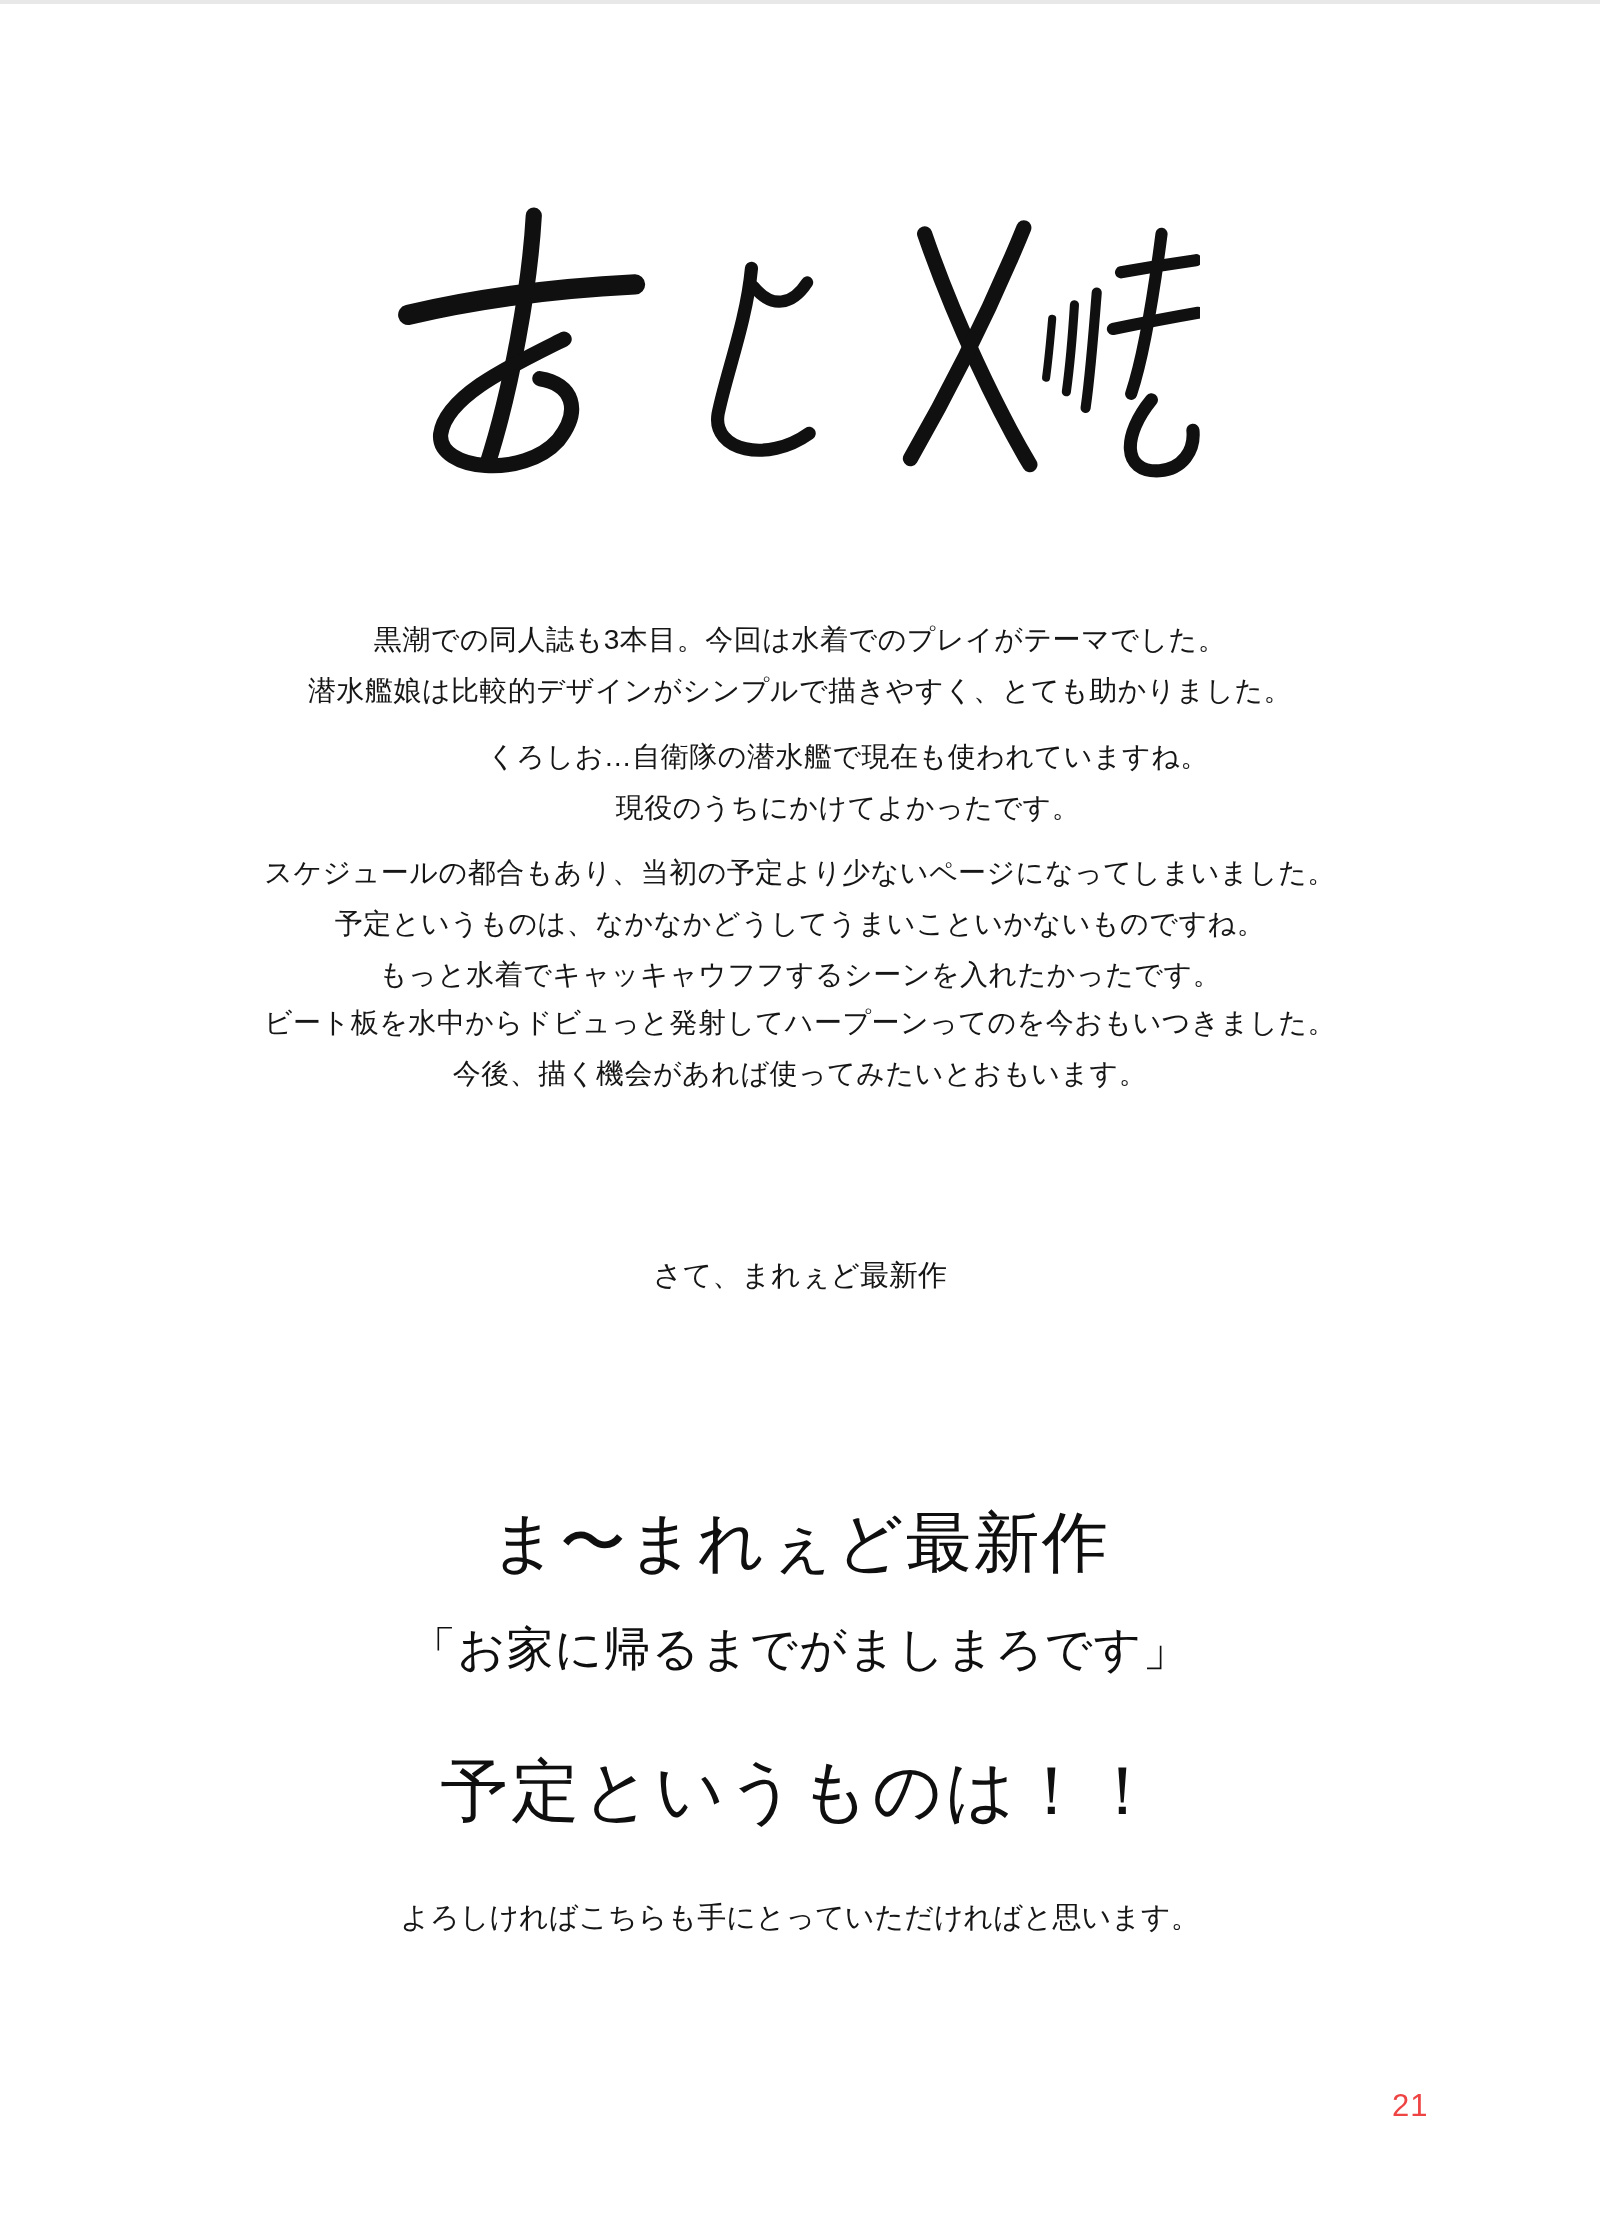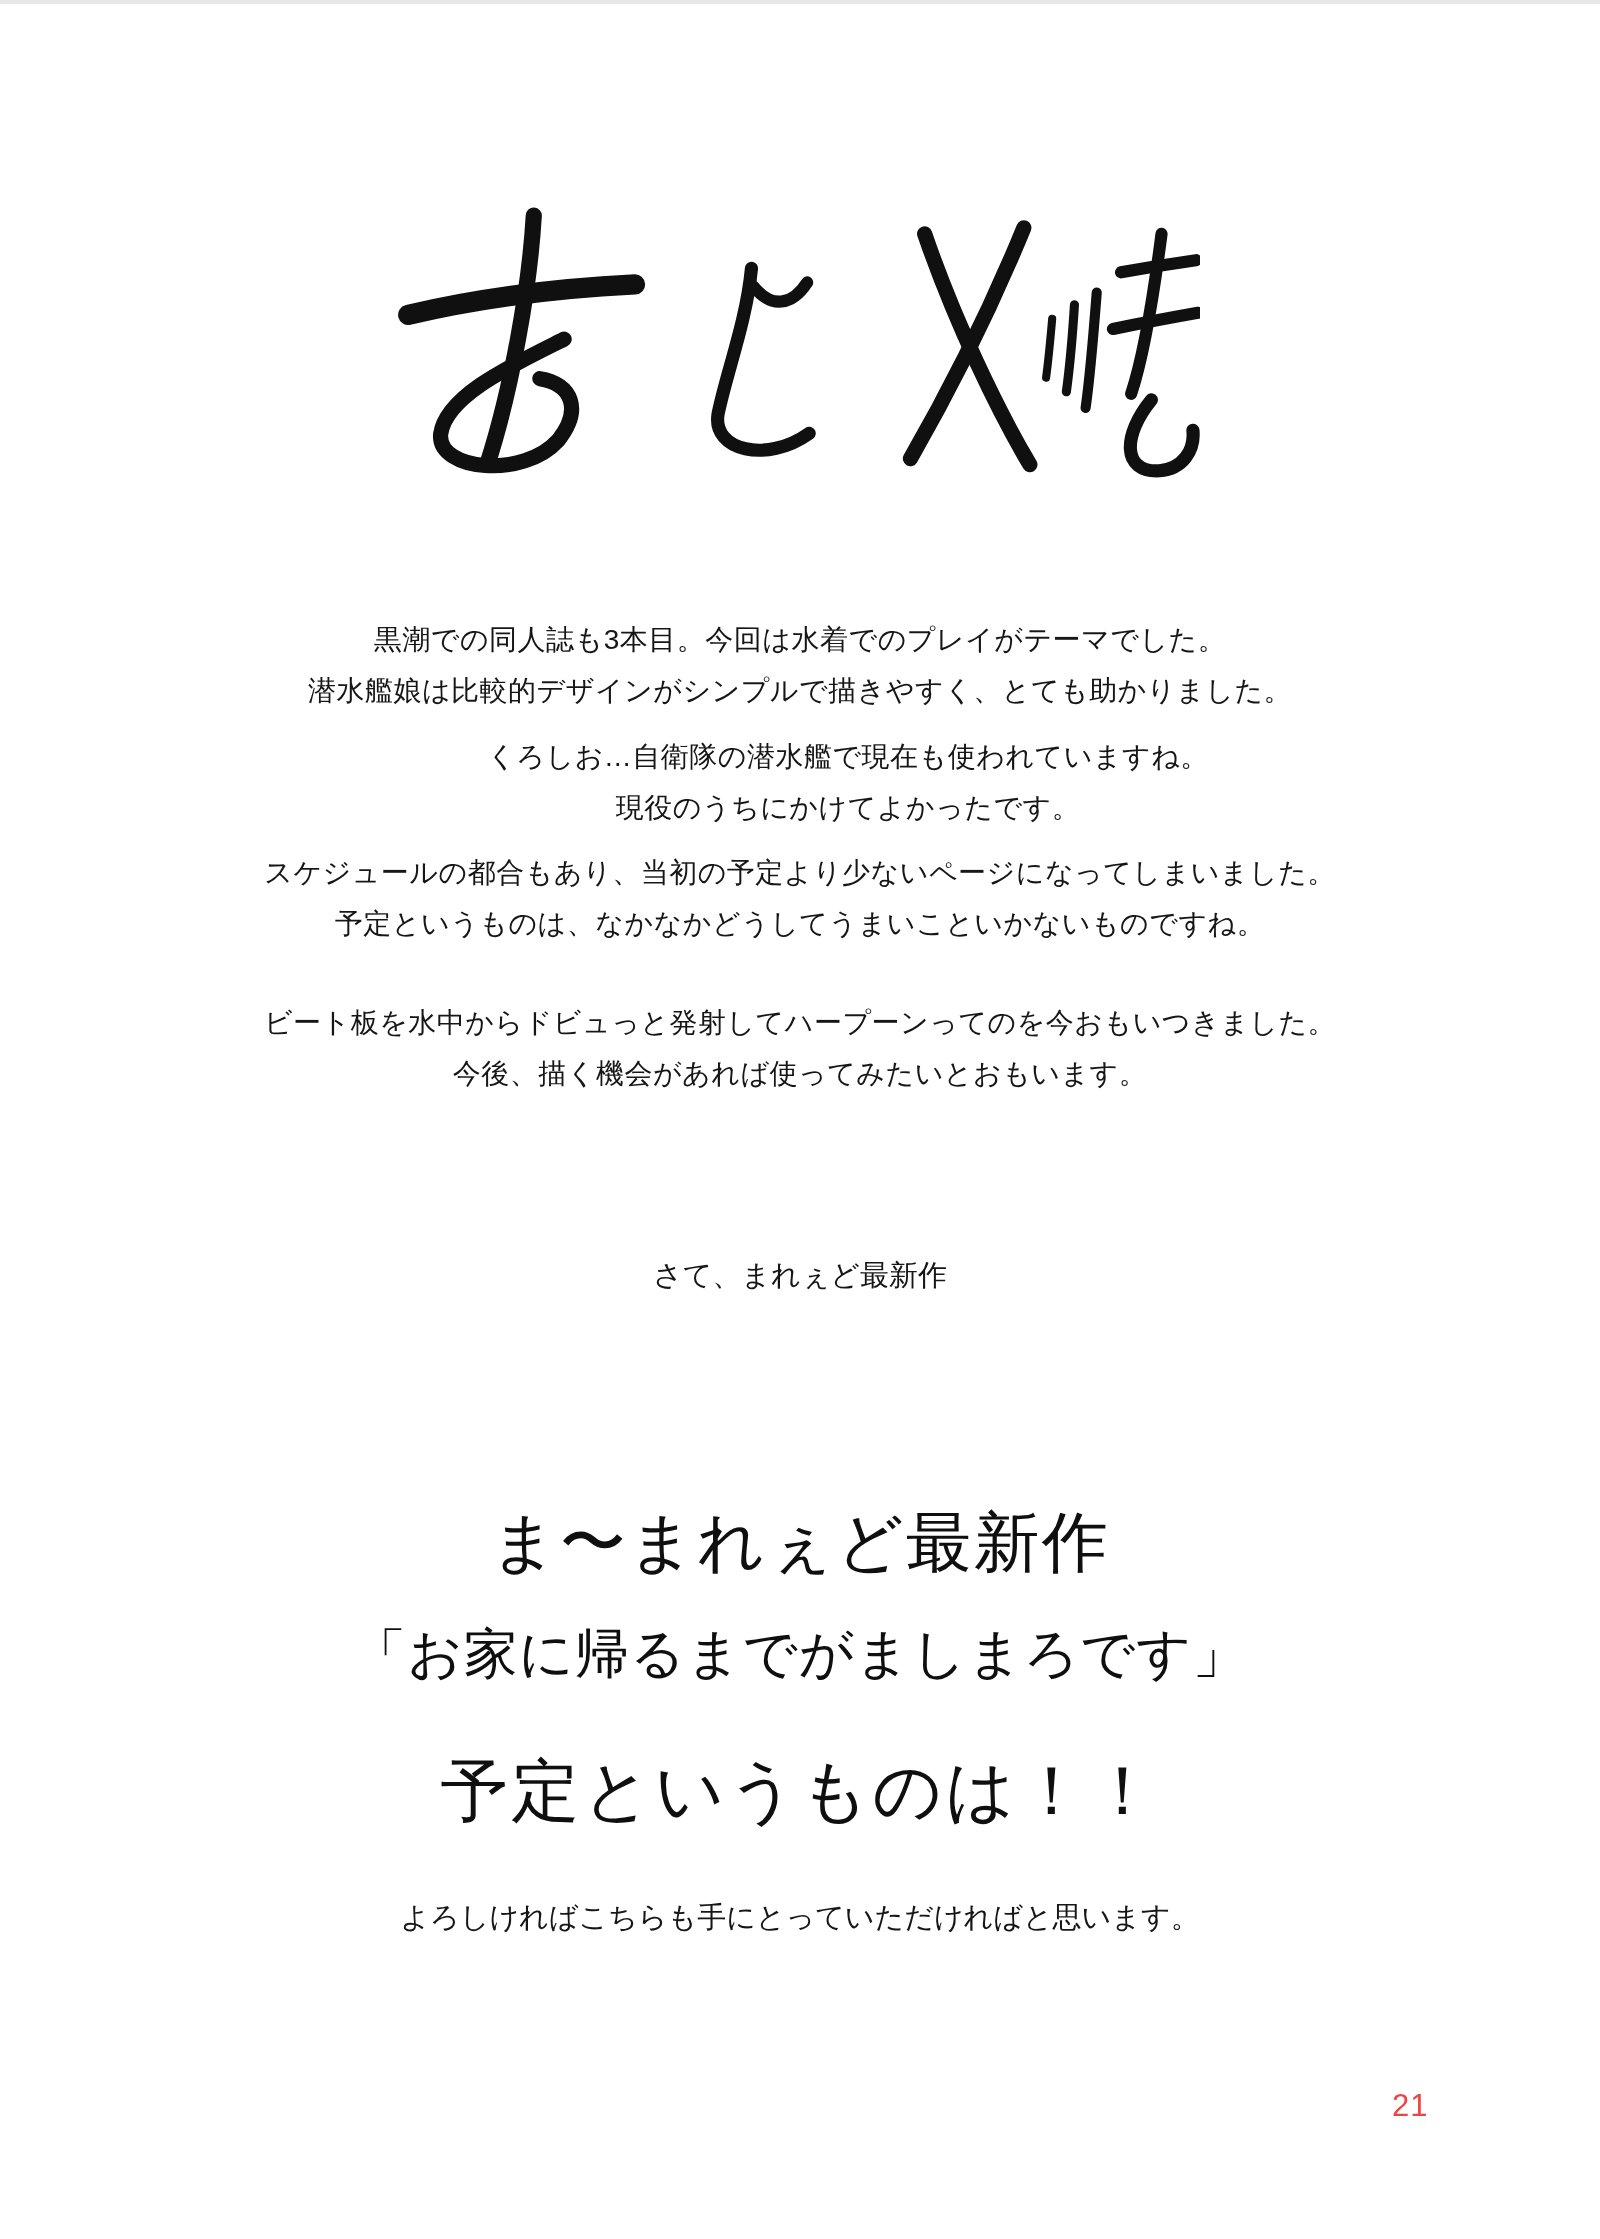--- a/index.html
+++ b/index.html
@@ -71,21 +71,21 @@
   .promo-line {
     position: absolute;
     left: 0;
     width: 100%;
     text-align: center;
     color: #0f0f0f;
     font-weight: 500;
     white-space: nowrap;
   }
   .promo-1 { top: 1494px; font-size: 66px; letter-spacing: 2px; }
-  .promo-2 { top: 1614px; font-size: 54px; letter-spacing: 1px; }
+  .promo-2 { top: 1614px; font-size: 47px; letter-spacing: 1px; }
   .promo-3 { top: 1742px; font-size: 68px; letter-spacing: 3px; }
   .promo-closing {
     position: absolute;
     left: 0;
     top: 1894px;
     width: 100%;
     text-align: center;
     font-size: 29px;
     font-weight: 400;
     color: #161616;
@@ -134,20 +134,21 @@
   </div>
 
   <div class="para para-2">
     <div>くろしお…自衛隊の潜水艦で現在も使われていますね。</div>
     <div>現役のうちにかけてよかったです。</div>
   </div>
 
   <div class="para para-3">
     <div>スケジュールの都合もあり、当初の予定より少ないページになってしまいました。</div>
     <div>予定というものは、なかなかどうしてうまいこといかないものですね。</div>
+    <div>もっと水着でキャッキャウフフするシーンを入れたかったです。</div>
   </div>
 
   <div class="para para-4">
     <div>ビート板を水中からドビュっと発射してハープーンってのを今おもいつきました。</div>
     <div>今後、描く機会があれば使ってみたいとおもいます。</div>
   </div>
 
   <div class="aside-line">さて、まれぇど最新作</div>
 
   <div class="promo-line promo-1">ま〜まれぇど最新作</div>

